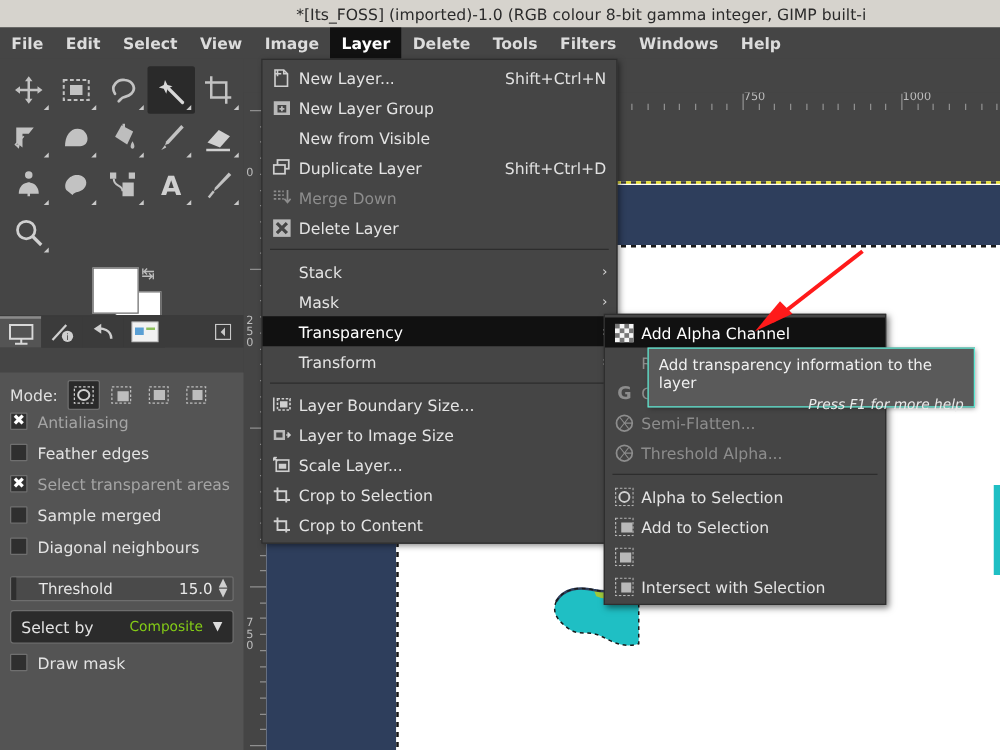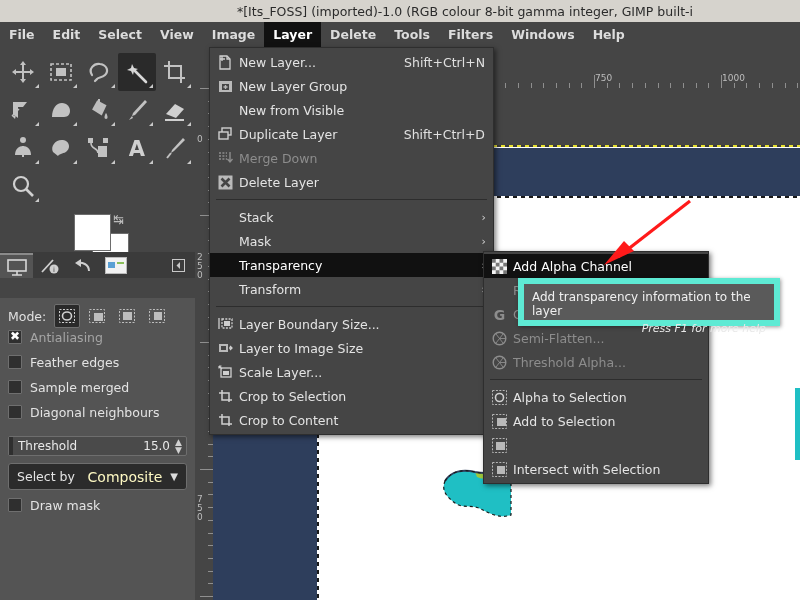--- a/index.html
+++ b/index.html
@@ -97,31 +97,31 @@
     color: #ffffff; font-size: 12px; line-height: 14px;
   }
   .chk-lbl { font-size: 12.5px; color: #e3e3e3; }
   .chk-lbl.dim { color: #a5a5a5; }
 
   .slider {
     height: 20px; margin-top: 6px; background: #4a4a4a; border: 1px solid #6e6e6e;
     display: flex; align-items: center; position: relative; border-radius: 2px;
   }
   .slider .fill { position:absolute; left:0; top:0; bottom:0; width: 4px; background:#2f2f2f;}
-  .slider .sl-lbl { position: relative; font-size: 12px; color:#e8e8e8; padding-left: 9px; }
+  .slider .sl-lbl { position: relative; font-size: 12px; color:#e8e8e8; padding-left: 22px; }
   .slider .sl-val { position: relative; margin-left:auto; font-size:12px; color:#e8e8e8; padding-right:4px;}
   .slider .spin { position: relative; width:12px; text-align:center; font-size:9px; color:#d0d0d0;
                   line-height:8px; padding-right:3px;}
 
   .combo {
     height: 27px; margin-top: 7px; background: #2b2b2b; border: 1px solid #6e6e6e;
     border-radius: 3px; display: flex; align-items: center; padding: 0 8px;
   }
   .combo .c-lbl { font-size: 12.5px; color: #e3e3e3; }
-  .combo .c-val { margin-left: auto; font-size: 14px; color: #fef9c3; }
+  .combo .c-val { margin-left: auto; font-size: 11px; color: #84cc16; }
   .combo .c-arr { margin-left: 8px; font-size: 10px; color:#dcdcdc; }
 
   
   .canvaswrap { position: absolute; left: 195px; top: 47px; width: 605px; height: 553px;
                 background: #454545; overflow: hidden; }
   .ruler-h { position:absolute; left:18px; top:27px; width:587px; height:14px;
              background:#454545; overflow:hidden; }
   .ruler-v { position:absolute; left:0px; top:41px; width:18px; height:512px;
              background:#454545; overflow:hidden; }
   .tickH { position:absolute; bottom:0; width:1px; background:#8f8f8f; }
@@ -172,21 +172,21 @@
   .mi-accel { color:#e0e0e0; margin-left: 22px; font-size:12.5px; }
   .mi-arrow { position:absolute; right:7px; font-size:11px; color:#d5d5d5; }
   .sep { height:1px; background:#2d2d2d; margin: 5px 6px; }
 
   #layerMenu { left: 209px; top: 47px; width: 285px; }
   #transparencyMenu { left: 483px; top: 251px; width: 226px; }
 
   
   .tooltip {
     position:absolute; left:518px; top:278px; width: 262px; height: 48px;
-    background:#5a5a5a; color:#f0f0f0; border:6px solid #5eead4;
+    background:#5a5a5a; color:#f0f0f0; border:1px solid #5eead4;
     font-size:12px; padding:6px 8px 4px 8px; box-shadow: 1px 1px 4px rgba(0,0,0,.4);
   }
   .tooltip .t2 { text-align:right; font-style: italic; font-size:11px; margin-top:4px; color:#e9e9e9;}
 
   .arrow-svg { position:absolute; left:590px; top:195px; }
 </style>
 </head>
 <body>
 
 <div id="app">
@@ -402,20 +402,24 @@
       </div>
 
       <div id="chkrows">
           <div class="chk-row">
             <span class="chk on"></span>
             <span class="chk-lbl dim">Antialiasing</span>
           </div>
           <div class="chk-row">
             <span class="chk"></span>
             <span class="chk-lbl">Feather edges</span>
+          </div>
+          <div class="chk-row">
+            <span class="chk on"></span>
+            <span class="chk-lbl dim">Select transparent areas</span>
           </div>
           <div class="chk-row">
             <span class="chk"></span>
             <span class="chk-lbl">Sample merged</span>
           </div>
           <div class="chk-row">
             <span class="chk"></span>
             <span class="chk-lbl">Diagonal neighbours</span>
           </div>
         </div>

